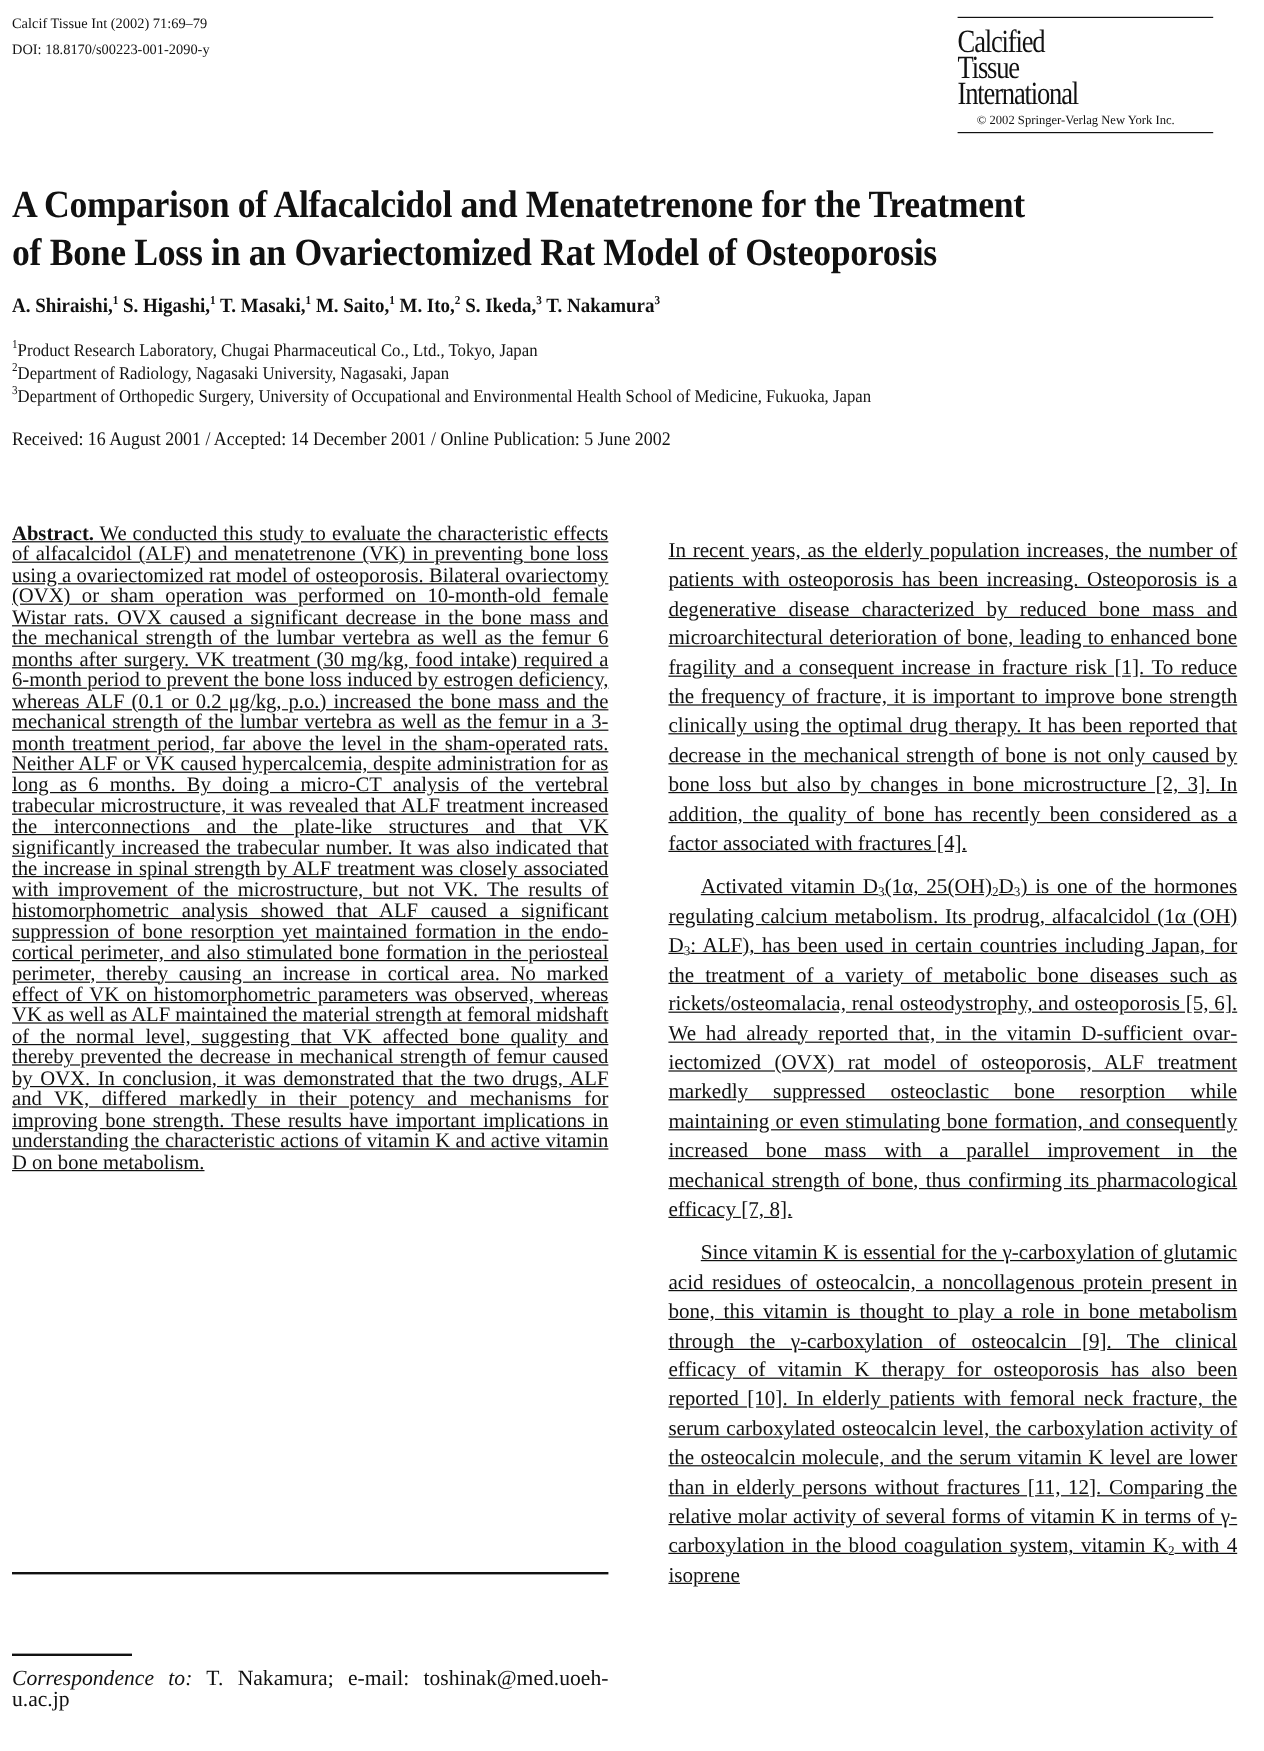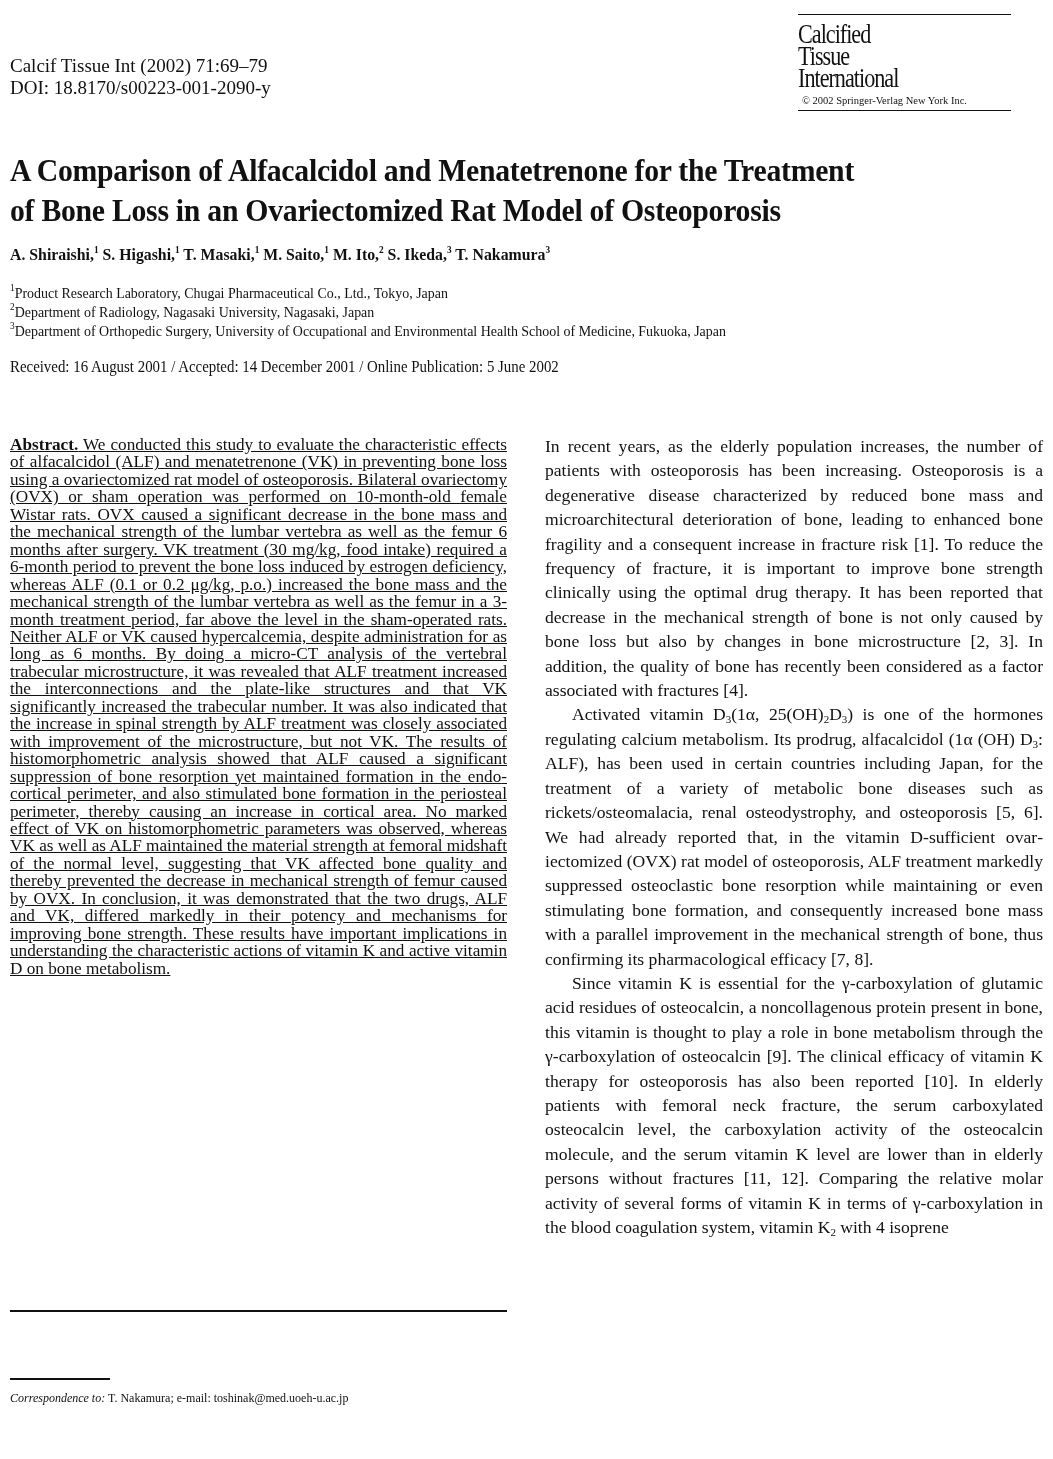--- a/index.html
+++ b/index.html
@@ -1,40 +1,40 @@
 <!DOCTYPE html>
 <html><head>
 <meta charset="utf-8">
 <style>
   html, body { margin: 0; padding: 0; background: #ffffff; }
   body {
     width: 1053px; height: 1459px; position: relative; overflow: hidden;
     font-family: "Liberation Serif", "DejaVu Serif", serif; color: #111;
   }
   .abs { position: absolute; }
-  .journal-ref { left: 10px; top: 8px; font-size: 19px; line-height: 22px; margin-top: 47px; }
+  .journal-ref { left: 10px; top: 8px; font-size: 12px; line-height: 22px; }
   .logo-box { left: 798px; top: 14px; width: 213px; }
   .logo-rule { height: 1px; background: #111; width: 213px; }
   .logo-name { font-family: "Liberation Serif", serif; font-size: 27px; line-height: 22px;
     letter-spacing: -1.2px; transform: scaleX(0.82); transform-origin: left; margin: 8px 0 0 0; }
   .logo-name div { white-space: nowrap; }
-  .logo-copy { font-size: 10.5px; margin: 6px 0 4px 4px; white-space: nowrap; }
+  .logo-copy { font-size: 10.5px; margin: 6px 0 4px 16px; white-space: nowrap; }
   .title { left: 10px; top: 150px; width: 1030px; font-weight: bold; font-size: 32px; line-height: 40px;
     letter-spacing: -0.3px; transform: scaleX(0.93); transform-origin: left; white-space: nowrap; }
   .authors { left: 10px; top: 245px; font-weight: bold; font-size: 17px; transform: scaleX(0.93); transform-origin: left; white-space: nowrap; }
   .authors sup, .affil sup { font-size: 10px; vertical-align: 7px; line-height: 0; }
   .affils { left: 10px; top: 284px; font-size: 15px; line-height: 19px; transform: scaleX(0.93); transform-origin: left; white-space: nowrap; }
   .received { left: 10px; top: 358px; font-size: 16px; transform: scaleX(0.93); transform-origin: left; white-space: nowrap; }
   .col-left { left: 10px; top: 436px; width: 497px; font-size: 17.2px; line-height: 17.45px; text-align: justify; text-decoration: underline; }
   .col-right { left: 545px; top: 434px; width: 498px; font-size: 17.6px; line-height: 24.4px; text-align: justify; }
-  .col-right p { margin: 0; }
+  .col-right p { margin: 12px; text-decoration: underline; }
   .col-right p.indent { text-indent: 27px; }
   .rule-full { left: 10px; top: 1310px; width: 497px; height: 2px; background: #111; }
   .rule-short { left: 10px; top: 1378px; width: 100px; height: 2px; background: #111; }
-  .corr { left: 10px; top: 1389px; width: 497px; font-size: 12px; line-height: 18px; text-align: justify; }
+  .corr { left: 10px; top: 1389px; width: 497px; font-size: 18px; line-height: 18px; text-align: justify; }
   .corr em { font-style: italic; }
   sub { font-size: 11px; vertical-align: -3px; line-height: 0; }
 </style>
 </head>
 <body>
 
 <div class="abs journal-ref">
   <div>Calcif Tissue Int (2002) 71:69–79</div>
   <div>DOI: 18.8170/s00223-001-2090-y</div>
 </div>

